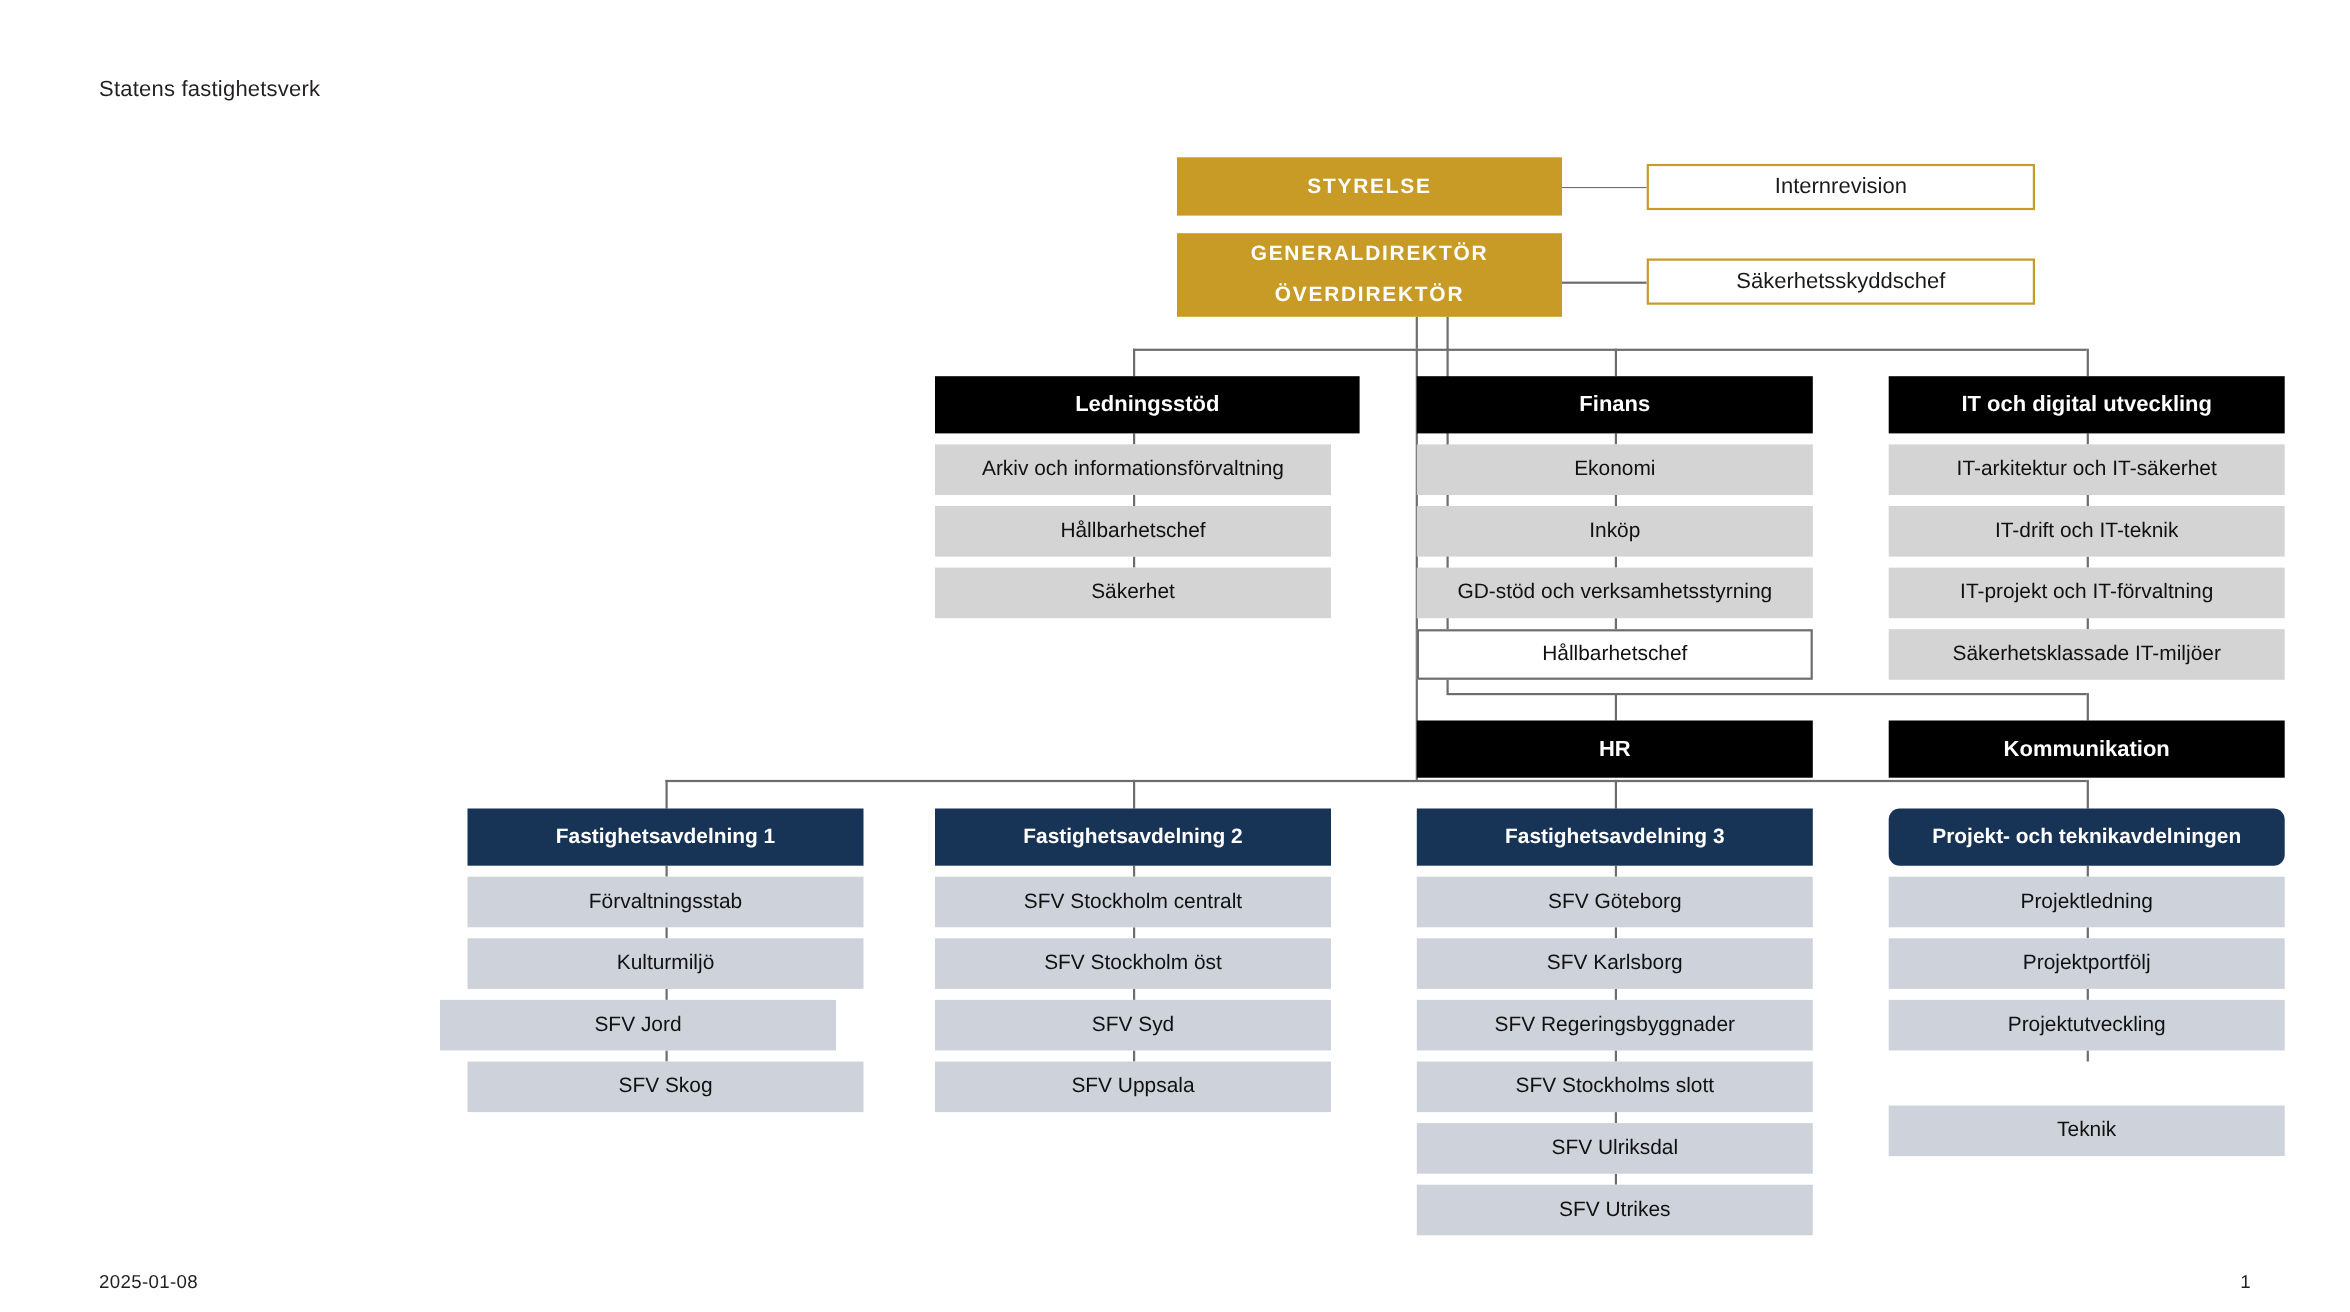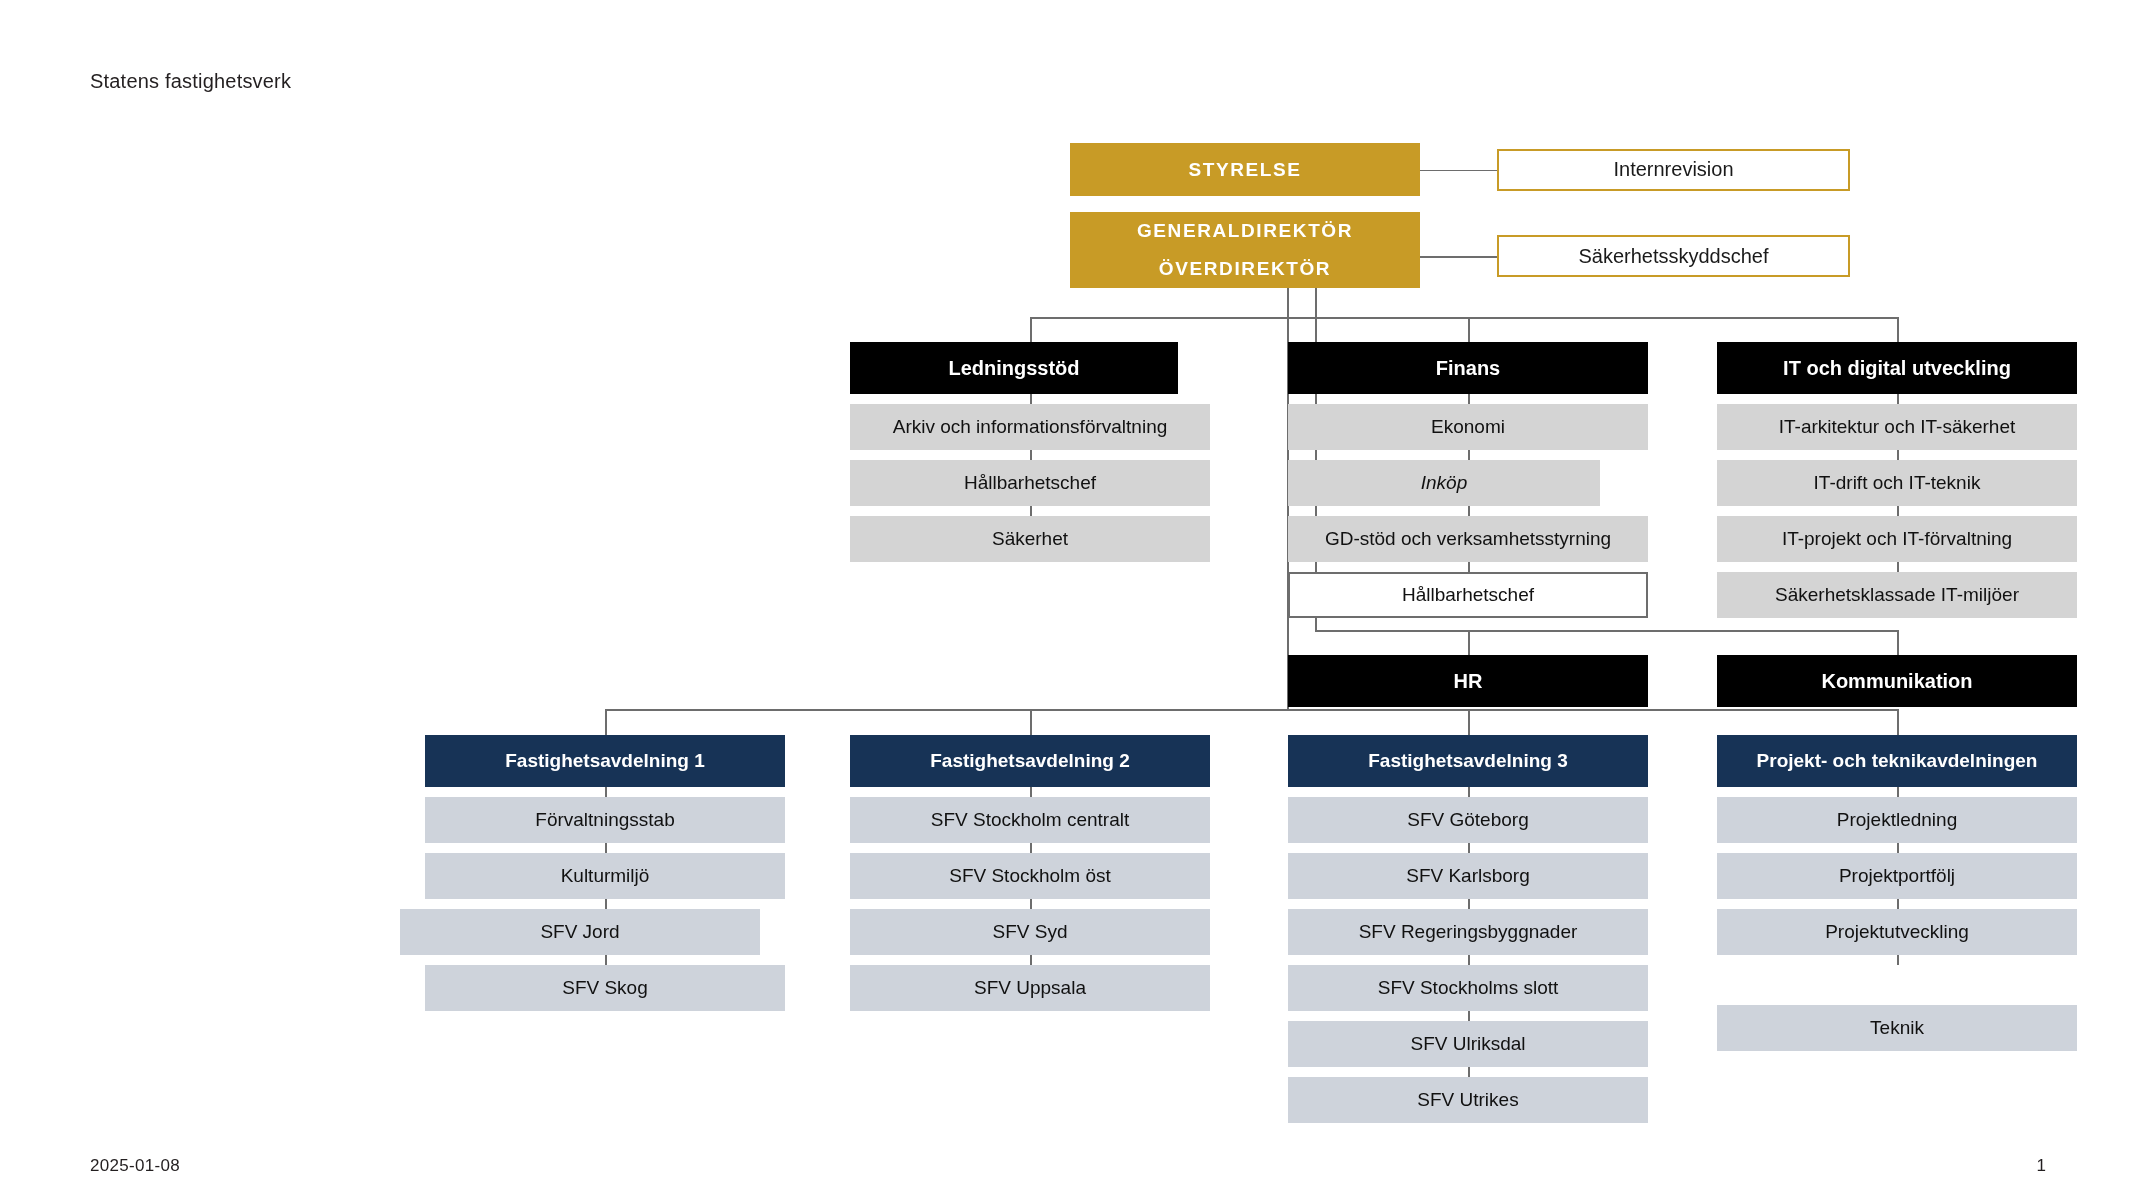--- a/index.html
+++ b/index.html
@@ -206,39 +206,39 @@
       <div class="node gold two-line" style="left: 1070px; top: 212px; width: 350px; height: 76px;">
         <span class="ln">GENERALDIREKTÖR</span>
         <span class="ln">ÖVERDIREKTÖR</span>
       </div>
       <div class="node gold-outline" style="left: 1497px; top: 148.5px; width: 353px; height: 42px;">
         <span>Internrevision</span>
       </div>
       <div class="node gold-outline" style="left: 1497px; top: 235px; width: 353px; height: 42px;">
         <span>Säkerhetsskyddschef</span>
       </div>
-      <div class="node black" style="left: 850px; top: 342px; width: 328px; height: 52px;">
+      <div class="node black" style="left: 850px; top: 342px; width: 386px; height: 52px;">
         <span>Ledningsstöd</span>
       </div>
       <div class="node grey" style="left: 850px; top: 404px; width: 360px; height: 46px;">
         <span>Arkiv och informationsförvaltning</span>
       </div>
       <div class="node grey" style="left: 850px; top: 460px; width: 360px; height: 46px;">
         <span>Hållbarhetschef</span>
       </div>
       <div class="node grey" style="left: 850px; top: 516px; width: 360px; height: 46px;">
         <span>Säkerhet</span>
       </div>
       <div class="node black" style="left: 1288px; top: 342px; width: 360px; height: 52px;">
         <span>Finans</span>
       </div>
       <div class="node grey" style="left: 1288px; top: 404px; width: 360px; height: 46px;">
         <span>Ekonomi</span>
       </div>
-      <div class="node grey" style="left: 1288px; top: 460px; width: 312px; height: 46px; font-style: italic;">
+      <div class="node grey" style="left: 1288px; top: 460px; width: 360px; height: 46px;">
         <span>Inköp</span>
       </div>
       <div class="node grey" style="left: 1288px; top: 516px; width: 360px; height: 46px;">
         <span>GD-stöd och verksamhetsstyrning</span>
       </div>
       <div class="node white-outline" style="left: 1288px; top: 572px; width: 360px; height: 46px;">
         <span>Hållbarhetschef</span>
       </div>
       <div class="node black" style="left: 1717px; top: 342px; width: 360px; height: 52px;">
         <span>IT och digital utveckling</span>
@@ -305,21 +305,21 @@
       </div>
       <div class="node bluegrey" style="left: 1288px; top: 965px; width: 360px; height: 46px;">
         <span>SFV Stockholms slott</span>
       </div>
       <div class="node bluegrey" style="left: 1288px; top: 1021px; width: 360px; height: 46px;">
         <span>SFV Ulriksdal</span>
       </div>
       <div class="node bluegrey" style="left: 1288px; top: 1077px; width: 360px; height: 46px; align-items: center;">
         <span>SFV Utrikes</span>
       </div>
-      <div class="node navy" style="left: 1717px; top: 735px; width: 360px; height: 52px;">
+      <div class="node navy" style="left: 1717px; top: 735px; width: 360px; height: 52px; border-radius: 10px;">
         <span>Projekt- och teknikavdelningen</span>
       </div>
       <div class="node bluegrey" style="left: 1717px; top: 797px; width: 360px; height: 46px;">
         <span>Projektledning</span>
       </div>
       <div class="node bluegrey" style="left: 1717px; top: 853px; width: 360px; height: 46px;">
         <span>Projektportfölj</span>
       </div>
       <div class="node bluegrey" style="left: 1717px; top: 909px; width: 360px; height: 46px;">
         <span>Projektutveckling</span>

